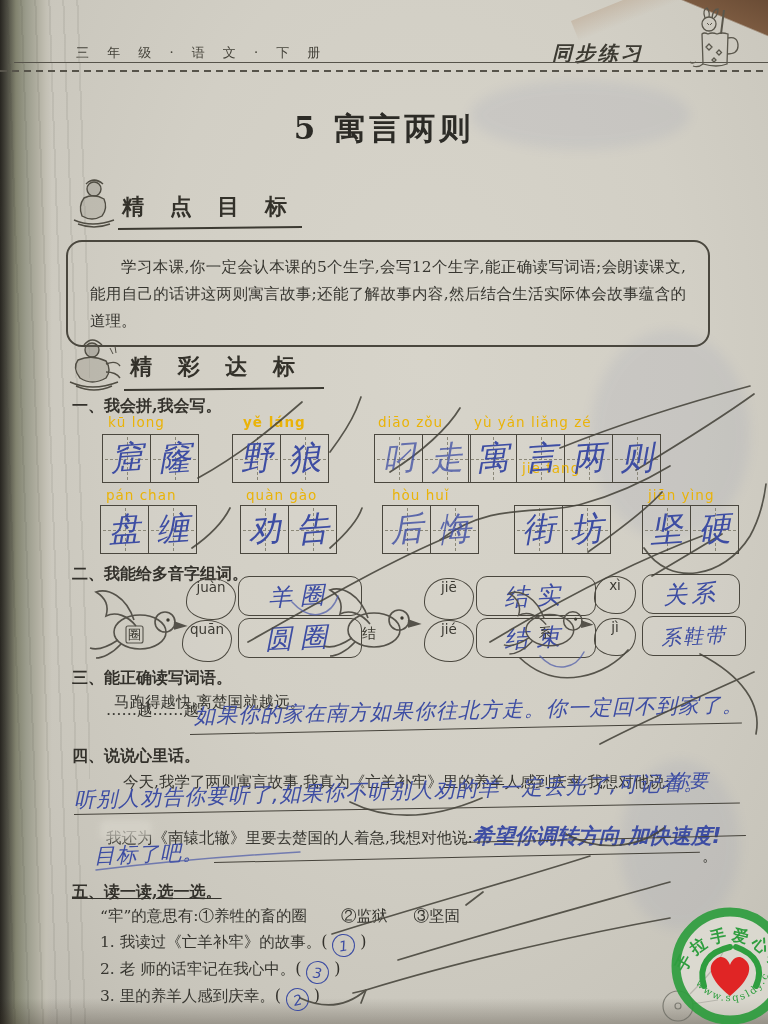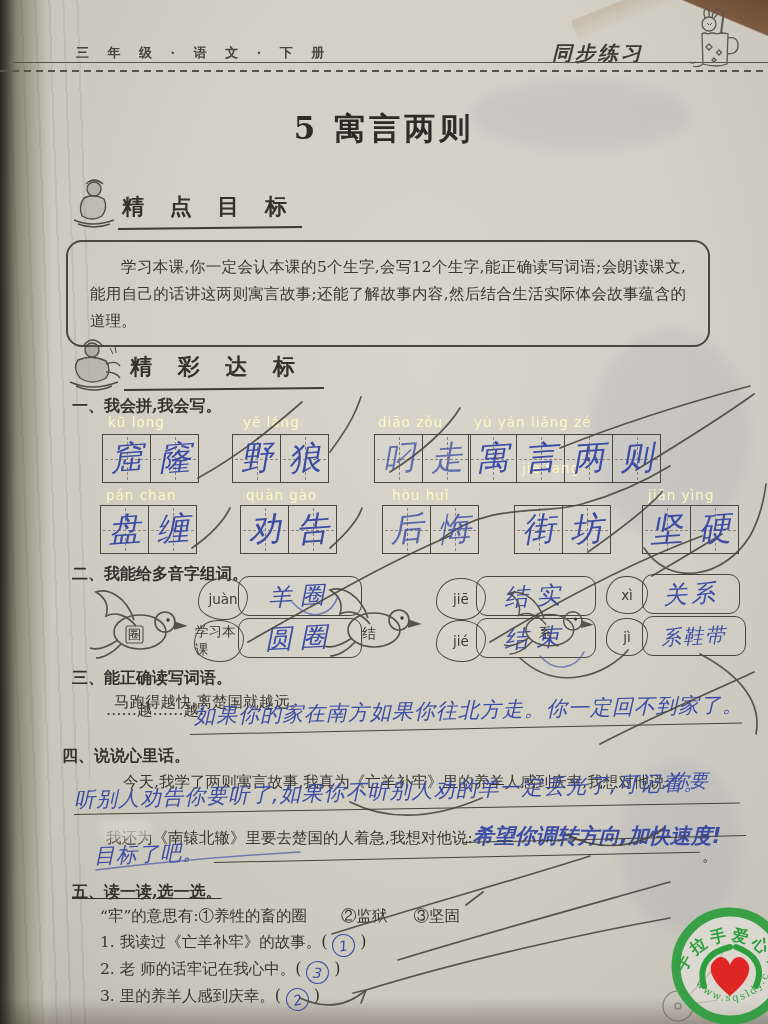--- a/index.html
+++ b/index.html
@@ -36,32 +36,32 @@
   .sec-head{font-size:22px;font-weight:bold;color:#33312a;letter-spacing:9px;}
   .sec-underline{position:absolute;height:2px;background:#3c3a32;}
 
   .goalbox{position:absolute;border:2px solid #4a473e;border-radius:16px;
     padding:12px 22px 10px 22px;font-size:15.5px;line-height:27px;color:#373630;
     text-indent:2em;text-align:justify;}
 
   .qlabel{font-size:16px;font-weight:bold;color:#33312b;}
   .qtext{font-size:15.5px;color:#373630;}
 
-  .pinyin{font-size:13.5px;color:#fef9c3;font-family:"DejaVu Sans",sans-serif;letter-spacing:1px;white-space:nowrap;}
+  .pinyin{font-size:13.5px;color:#eab308;font-family:"DejaVu Sans",sans-serif;letter-spacing:1px;white-space:nowrap;}
   .cellbox{position:absolute;display:flex;border:1.6px solid #4a473e;background:rgba(255,255,255,.06);}
   .cell{width:47px;height:47px;position:relative;border-left:1.6px solid #4a473e;}
   .cell:first-child{border-left:none;}
   .cell::before{content:"";position:absolute;left:2px;right:2px;top:50%;border-top:1px dashed #8a8778;}
   .cell::after{content:"";position:absolute;top:2px;bottom:2px;left:50%;border-left:1px dashed #8a8778;}
   .hwchar{position:absolute;inset:0;display:flex;align-items:center;justify-content:center;
     font-size:33px;color:#3d4da3;font-family:"DejaVu Sans",sans-serif;font-style:italic;transform:rotate(-4deg);z-index:2;}
 
   .cloud{position:absolute;width:48px;height:40px;border:1.6px solid #4a473e;
-    border-radius:48% 52% 46% 54% / 58% 46% 58% 42%;display:flex;align-items:center;justify-content:center;
-    font-size:13.5px;color:#3c3a33;font-family:"DejaVu Sans",sans-serif;background:rgba(255,255,255,.05);margin-left:12px;}
+    border-radius:48% 52% 46% 54% / 58% 46% 58% 42%;display:flex;align-items:flex-start;justify-content:center;
+    font-size:13.5px;color:#3c3a33;font-family:"DejaVu Sans",sans-serif;background:rgba(255,255,255,.05);}
   .ansbox{position:absolute;height:38px;border:1.8px solid #4a473e;border-radius:11px;
     display:flex;align-items:center;justify-content:space-evenly;background:rgba(255,255,255,.05);}
   .ansbox .hwtxt{font-size:24px;letter-spacing:8px;transform:rotate(-3deg);white-space:nowrap;}
 
   .hwline{font-size:20px;letter-spacing:1px;white-space:nowrap;transform:rotate(-1.2deg);transform-origin:left center;}
   .blank-rule{position:absolute;height:1.2px;background:#45423a;transform-origin:left center;}
 
   .circled{display:inline-flex;width:21px;height:21px;border:1.7px solid #3d4da3;border-radius:50%;
     color:#3d4da3;align-items:center;justify-content:center;font-size:14px;font-family:"DejaVu Sans",sans-serif;
     font-style:italic;transform:rotate(-8deg);vertical-align:-3px;}
@@ -75,21 +75,21 @@
 <div class="photo"></div>
 <div class="spine"></div>
 <div class="spine-shade"></div>
 <div class="corner-tr"></div>
 <div class="corner-streak"></div>
 <div class="bottom-shade"></div>
 <div class="ghost" style="left:470px;top:80px;width:220px;height:70px;"></div>
 <div class="ghost" style="left:590px;top:330px;width:160px;height:210px;"></div>
 <div class="ghost" style="left:620px;top:760px;width:120px;height:170px;"></div>
 
-<div class="abs hdr-left printed" style="left:76px;top:44px;font-weight:bold;">三 年 级 · 语 文 · 下 册</div>
+<div class="abs hdr-left printed" style="left:76px;top:44px;">三 年 级 · 语 文 · 下 册</div>
 <div class="abs hdr-right" style="left:552px;top:40px;">同步练习</div>
 <div class="rule-solid" style="left:14px;top:62px;width:754px;"></div>
 <div class="rule-dash" style="left:0px;top:70px;width:768px;"></div>
 
 <svg class="abs" style="left:684px;top:6px;" width="66" height="66" viewBox="0 0 66 66">
   <g fill="none" stroke="#5a574c" stroke-width="1.3">
     <path d="M18,28 Q20,26 24,28 Q28,26 33,28 Q38,26 44,28 L43,58 Q33,62 19,58 Z"></path>
     <path d="M44,32 Q54,30 54,40 Q54,48 43,48"></path>
     <path d="M40,4 L37,28" stroke-width="2"></path>
     <circle cx="25" cy="18" r="7"></circle>
@@ -123,21 +123,21 @@
     <path d="M4,44 Q26,54 52,44 M10,48 Q28,56 46,48"></path>
     <path d="M44,10 l3,6 M49,8 l1,7" stroke-width="1"></path>
   </g>
 </svg>
 <div class="abs sec-head" style="left:130px;top:352px;">精 彩 达 标</div>
 <div class="sec-underline" style="left:124px;top:388px;width:200px;transform:rotate(-0.6deg);"></div>
 
 <div class="abs qlabel" style="left:72px;top:396px;">一、我会拼,我会写。</div>
 
 <div class="abs pinyin" style="left:108px;top:414px;">kū  long</div>
-<div class="abs pinyin" style="left:243px;top:414px;">yě  láng</div>
+<div class="abs pinyin" style="left:243px;top:414px;font-weight:bold;">yě  láng</div>
 <div class="abs pinyin" style="left:378px;top:414px;">diāo  zǒu</div>
 <div class="abs pinyin" style="left:474px;top:414px;">yù  yán  liǎng  zé</div>
 
 <div class="cellbox" style="left:102px;top:434px;">
   <div class="cell">
       <span class="hwchar">窟</span>
     </div>
   <div class="cell">
       <span class="hwchar">窿</span>
     </div>
@@ -231,21 +231,21 @@
     <path d="M46,44 C38,20 20,12 8,16 C18,22 21,30 18,40 C28,35 40,40 48,50"></path>
     <path d="M30,64 C18,72 8,74 2,72 M33,68 C24,78 14,82 8,82"></path>
   </g>
   <rect x="38" y="50" width="17" height="17" rx="2" fill="none" stroke="#55524a" stroke-width="1.1"></rect>
   <text x="46.5" y="63" font-size="13" text-anchor="middle" fill="#3a382f">圈</text>
 </svg>
 <div class="cloud" style="left:186px;top:578px;">
     <span>juàn</span>
   </div>
 <div class="cloud" style="left:182px;top:620px;">
-    <span>学习本课</span>
+    <span>quān</span>
   </div>
 <div class="ansbox" style="left:238px;top:576px;width:122px;">
     <span class="hw hwtxt">羊圈</span>
   </div>
 <div class="ansbox" style="left:238px;top:618px;width:122px;">
     <span class="hw hwtxt" style="font-size:27px;">圆圈</span>
   </div>
 
 <svg class="abs" style="left:322px;top:574px;" width="100" height="90" viewBox="0 0 100 90">
   <g fill="none" stroke="#55524a" stroke-width="1.6">
@@ -294,21 +294,21 @@
 <div class="ansbox" style="left:642px;top:616px;width:102px;">
     <span class="hw hwtxt" style="font-size:20px;letter-spacing:2px;">系鞋带</span>
   </div>
 
 <div class="abs qlabel" style="left:72px;top:668px;">三、能正确读写词语。</div>
 <div class="abs qtext" style="left:114px;top:692px;text-align:center;">马跑得越快,离楚国就越远。</div>
 <div class="abs qtext" style="left:106px;top:700px;">……越……越:</div>
 <div class="abs hw hwline" style="left:194px;top:702px;font-size:21px;">如果你的家在南方如果你往北方走。你一定回不到家了。</div>
 <div class="blank-rule" style="left:190px;top:734px;width:552px;transform:rotate(-1.2deg);"></div>
 
-<div class="abs qlabel" style="left:62px;top:746px;font-family:Liberation Serif, serif;">四、说说心里话。</div>
+<div class="abs qlabel" style="left:72px;top:746px;font-family:Liberation Serif, serif;">四、说说心里话。</div>
 <div class="abs qtext" style="left:106px;top:768px;white-space:nowrap;margin-left:17px;">
   <span>今天,我学了两则寓言故事,我真为《亡羊补牢》里的养羊人感到庆幸,我想对他说:</span><span class="hw" style="font-size:19px;">你要</span>
 </div>
 <div class="abs hw hwline" style="left:74px;top:786px;font-size:21px;transform:rotate(-1.6deg);">听别人劝告你要听了,如果你不听别人劝的羊一定丢光了,可记着。</div>
 <div class="blank-rule" style="left:74px;top:814px;width:666px;transform:rotate(-1deg);"></div>
 <div class="abs qtext" style="left:106px;top:822px;white-space:nowrap;">
   <span>我还为《南辕北辙》里要去楚国的人着急,我想对他说:</span><span class="hw" style="font-size:21px;font-weight:bold;">希望你调转方向,加快速度!</span>
 </div>
 <div class="smudge" style="left:100px;top:820px;width:52px;height:20px;"></div>
 <div class="blank-rule" style="left:462px;top:842px;width:284px;transform:rotate(-1.4deg);"></div>

